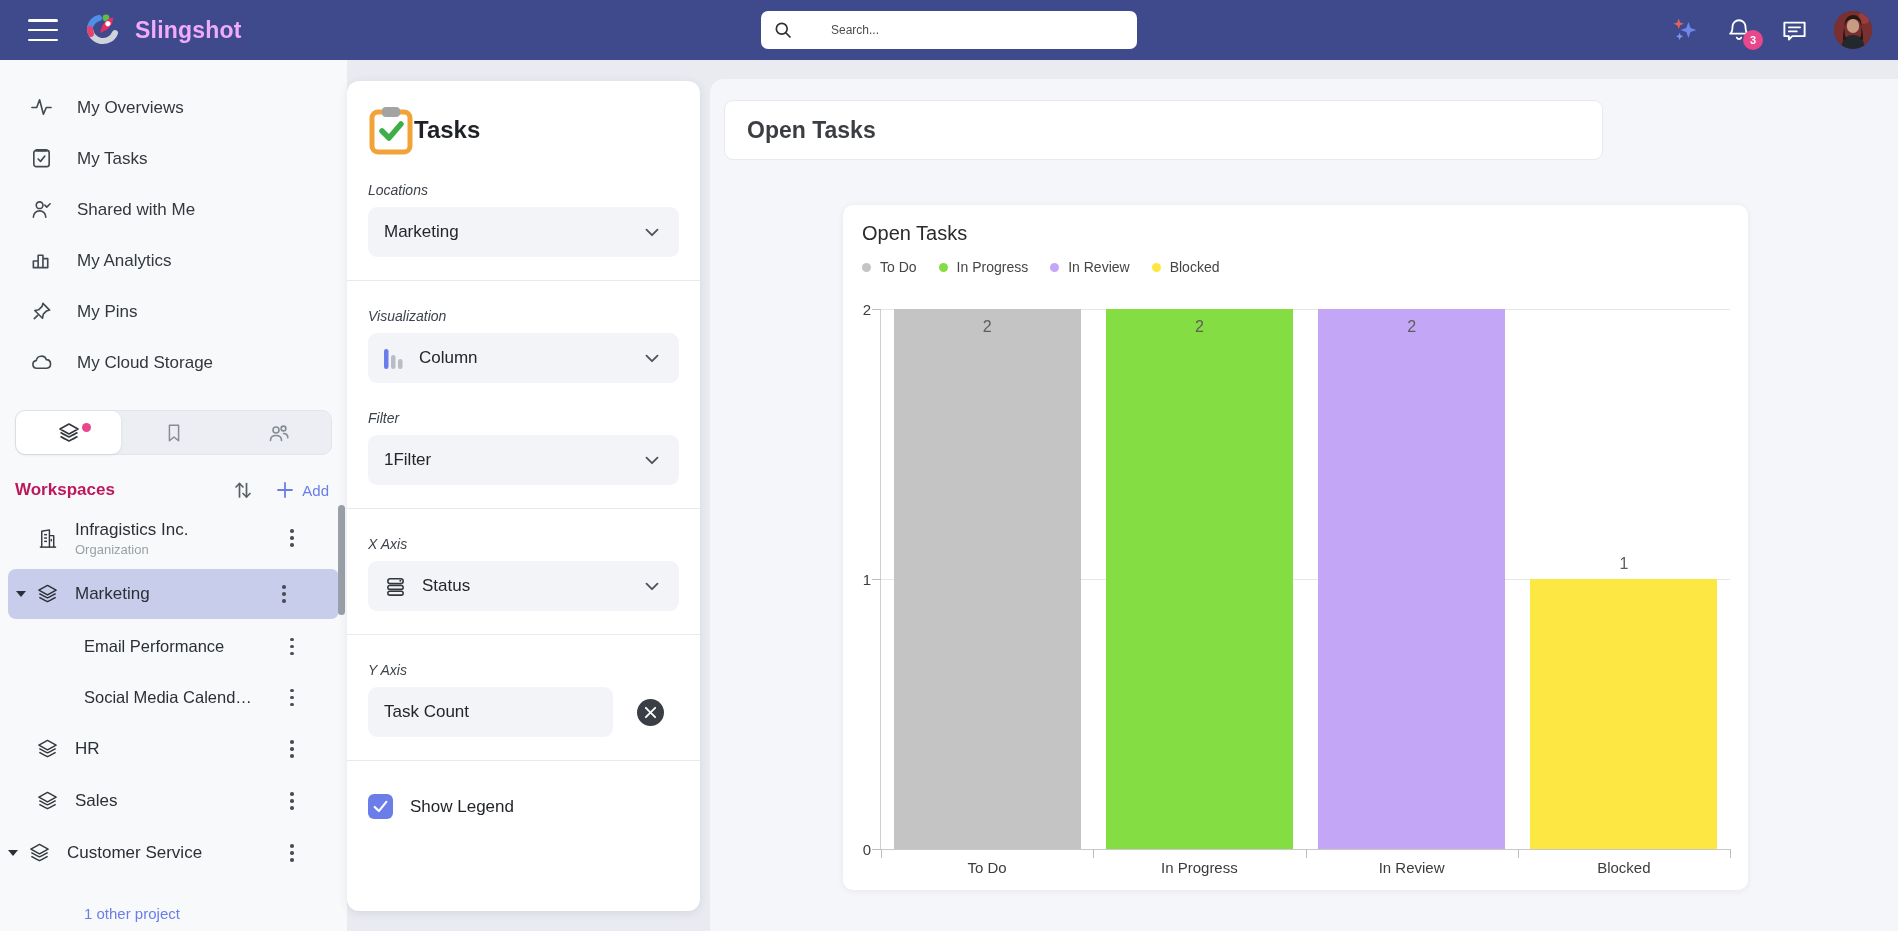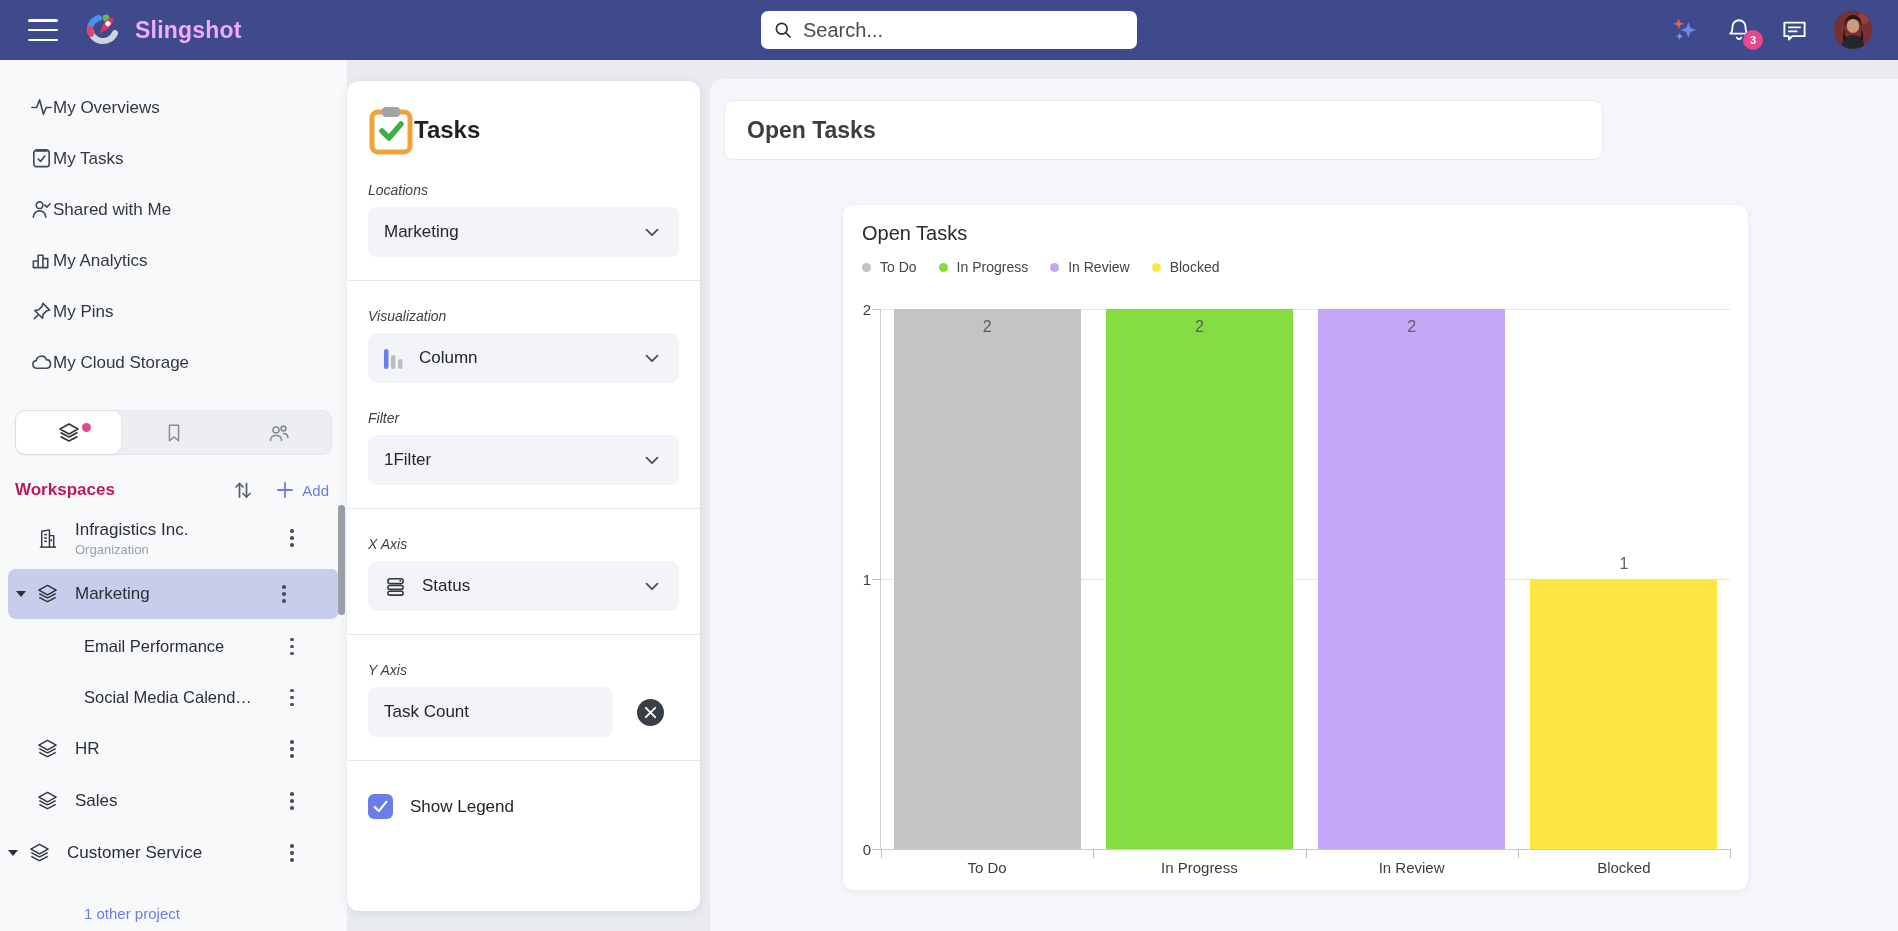--- a/index.html
+++ b/index.html
@@ -8,32 +8,32 @@
 
   
   .topbar { position: absolute; left:0; top:0; width:1898px; height:60px; background:#3e4a8c;
             display:flex; align-items:center; padding:0 26px 0 28px; z-index:50; }
   .hamburger { width:30px; height:22px; display:flex; flex-direction:column; justify-content:space-between; cursor:pointer; }
   .hamburger span { display:block; height:2.5px; background:#fff; border-radius:2px; }
   .brand-wrap { display:flex; align-items:center; gap:13px; margin-left:24px; }
   .brand { color:#f0abfc; font-size:23px; font-weight:700; letter-spacing:.2px; }
   .search { position:absolute; left:50%; top:11px; transform:translateX(-50%); width:376px; height:38px;
             background:#fff; border-radius:7px; display:flex; align-items:center; padding:0 12px; gap:10px; }
-  .search input { border:none; outline:none; flex:1; font-size:20px; font-family:inherit; color:#333; background:transparent; }
+  .search input { border:none; outline:none; flex:1; font-size:12px; font-family:inherit; color:#333; background:transparent;margin-left:28px; }
   .search input::placeholder { color:#4c4c4c; }
   .top-right { margin-left:auto; display:flex; align-items:center; gap:25px; }
   .tb-icon { position:relative; width:30px; height:30px; display:flex; align-items:center; justify-content:center; cursor:pointer; }
   .badge { position:absolute; right:-9px; bottom:-5px; min-width:20px; height:20px; border-radius:10px; background:#e8478b;
            color:#fff; font-size:11px; font-weight:700; display:flex; align-items:center; justify-content:center; padding:0 5px; }
   .avatar { width:38px; height:38px; border-radius:50%; overflow:hidden; background:#6b2c2c; cursor:pointer; }
 
   
   .sidebar { position:absolute; left:0; top:60px; width:347px; height:871px; background:#f8f9fb; }
   .nav { padding-top:22px; }
-  .nav-item { height:51px; display:flex; align-items:center; padding-left:30px; gap:0; cursor:pointer; }
+  .nav-item { height:51px; display:flex; align-items:center; padding-left:30px; gap:24px; cursor:pointer; }
   .nicon { width:23px; height:23px; flex:0 0 23px; display:flex; align-items:center; justify-content:center; }
   .nlabel { font-size:17px; color:#33373e; }
   .tabs { margin:22px 15px 0; height:45px; background:#eceef3; border:1px solid #e2e5ea; border-radius:10px; display:flex; }
   .tab { flex:1; display:flex; align-items:center; justify-content:center; position:relative; cursor:pointer; }
   .tab.active { background:#fff; border-radius:9px; box-shadow:0 1px 3px rgba(40,45,70,.10); }
   .tab-dot { position:absolute; width:9px; height:9px; border-radius:50%; background:#e8478b; top:12px; left:calc(50% + 13px); }
   .ws-header { display:flex; align-items:center; margin:22px 18px 6px 15px; }
   .ws-title { font-size:17px; font-weight:700; color:#be185d; }
   .ws-actions { margin-left:auto; display:flex; align-items:center; gap:20px; }
   .sort-btn { width:26px; height:26px; display:flex; align-items:center; justify-content:center; cursor:pointer; }

